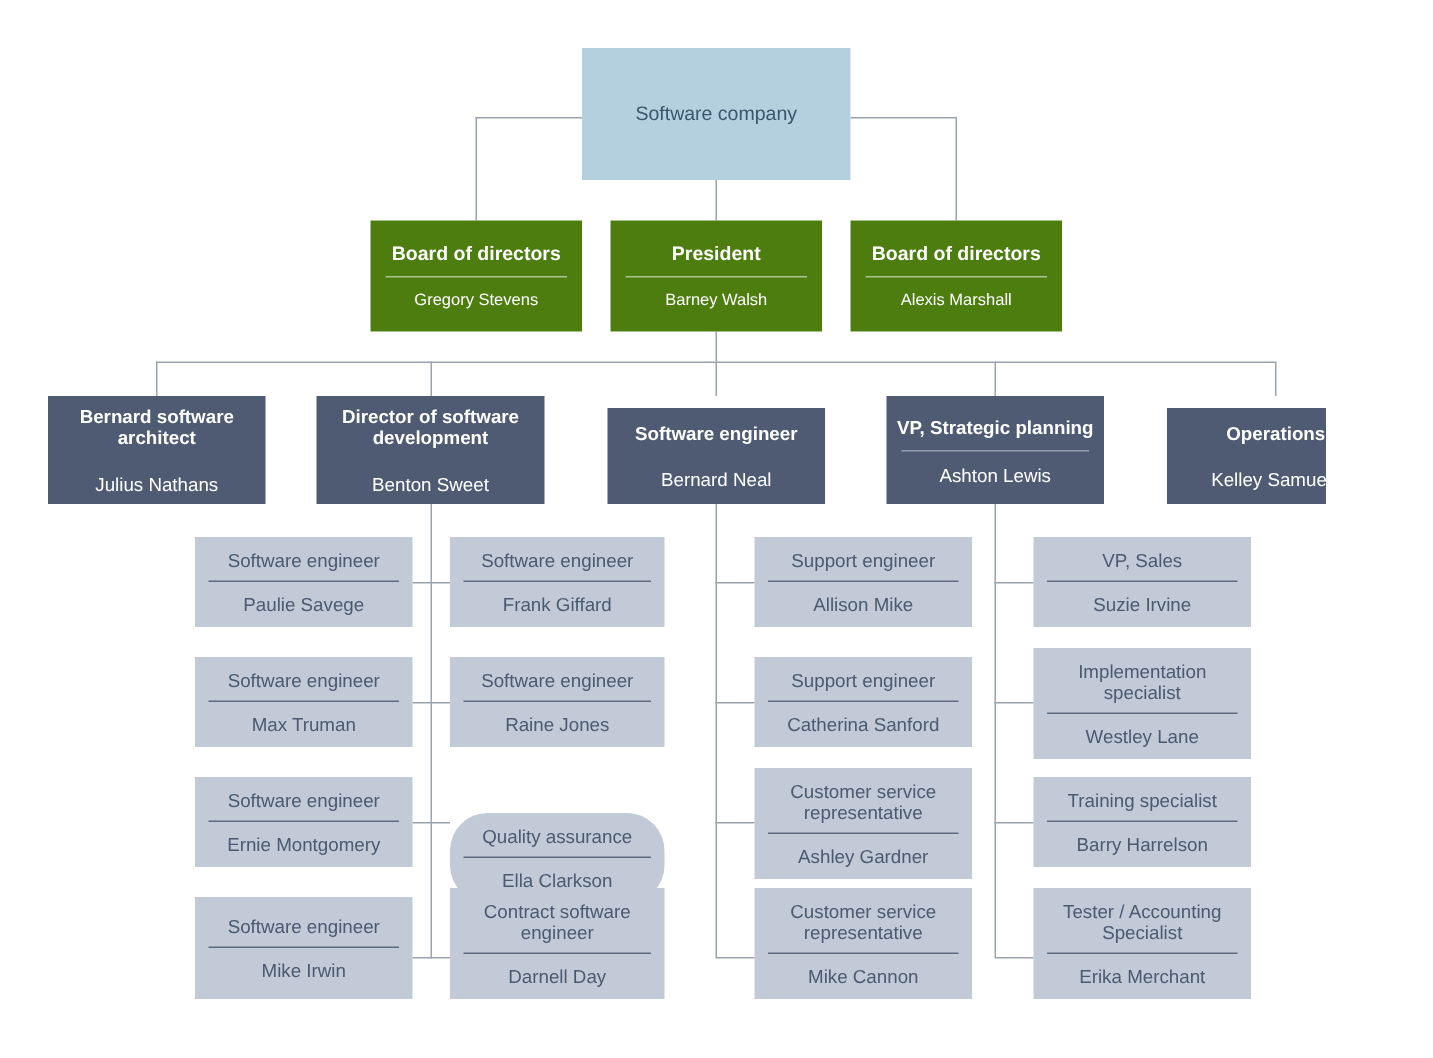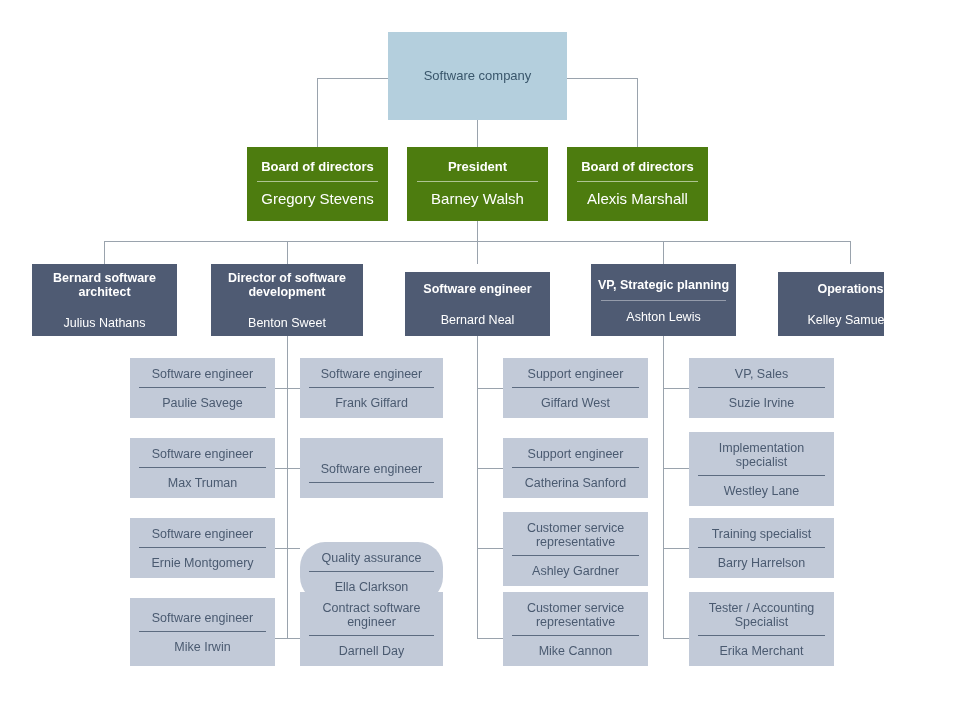--- a/index.html
+++ b/index.html
@@ -60,21 +60,21 @@
   }
   .node.root .title { padding-top: 0; }
 
   
   .node.teal {
     background: #4d7c0f;
     color: #ffffff;
   }
   .node.teal .title { font-size: 13px; font-weight: bold; padding-top: 9px; }
   .node.teal .divider { background: rgba(255,255,255,0.55); margin-top: 7px; }
-  .node.teal .person { font-size: 15px; padding-top: 9px; padding-bottom: 9px; }
+  .node.teal .person { font-size: 11px; padding-top: 9px; padding-bottom: 9px; }
 
   
   .node.navy {
     background: #4f5b73;
     color: #ffffff;
   }
   .node.navy .title { font-size: 12.5px; font-weight: bold; padding-top: 10px; }
   .node.navy .divider { background: rgba(255,255,255,0.40); margin-top: 8px; }
   .node.navy .person { font-size: 12.5px; padding-top: 9px; padding-bottom: 9px; }
 
@@ -206,36 +206,37 @@
   </div>
 
   <div class="node gray" style="left:300px; top:358px; width:143px; height:60px;">
     <div class="title">Software engineer</div>
     <div class="divider"></div>
     <div class="person">Frank Giffard</div>
   </div>
   <div class="node gray" style="left:300px; top:438px; width:143px; height:60px;">
     <div class="title">Software engineer</div>
     <div class="divider"></div>
+    <div class="person">Raine Jones</div>
   </div>
   <div class="node gray" style="left:300px; top:542px; width:143px; height:60px;border-radius:25px;">
     <div class="title">Quality assurance</div>
     <div class="divider"></div>
     <div class="person">Ella Clarkson</div>
   </div>
   <div class="node gray" style="left:300px; top:592px; width:143px; height:74px;">
     <div class="title">Contract software engineer</div>
     <div class="divider"></div>
     <div class="person">Darnell Day</div>
   </div>
 
   <div class="node gray" style="left:503px; top:358px; width:145px; height:60px;">
     <div class="title">Support engineer</div>
     <div class="divider"></div>
-    <div class="person">Giffard West</div>
+    <div class="person">Allison Mike</div>
   </div>
   <div class="node gray" style="left:503px; top:438px; width:145px; height:60px;">
     <div class="title">Support engineer</div>
     <div class="divider"></div>
     <div class="person">Catherina Sanford</div>
   </div>
   <div class="node gray" style="left:503px; top:512px; width:145px; height:74px;">
     <div class="title">Customer service representative</div>
     <div class="divider"></div>
     <div class="person">Ashley Gardner</div>

